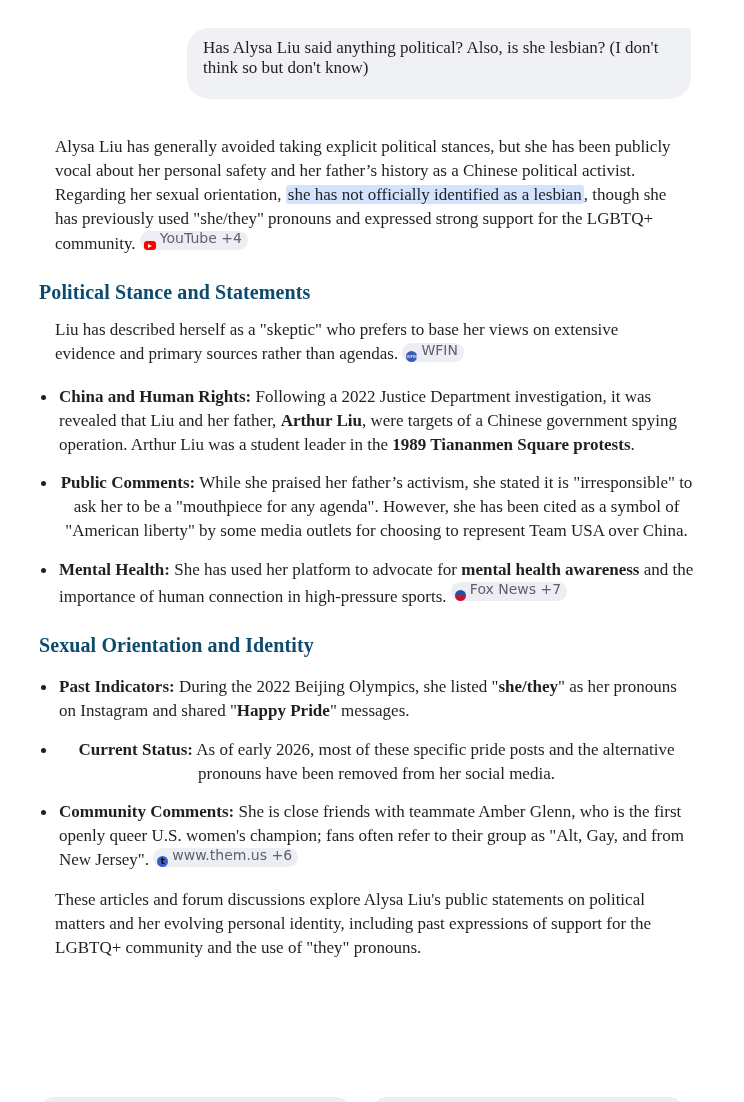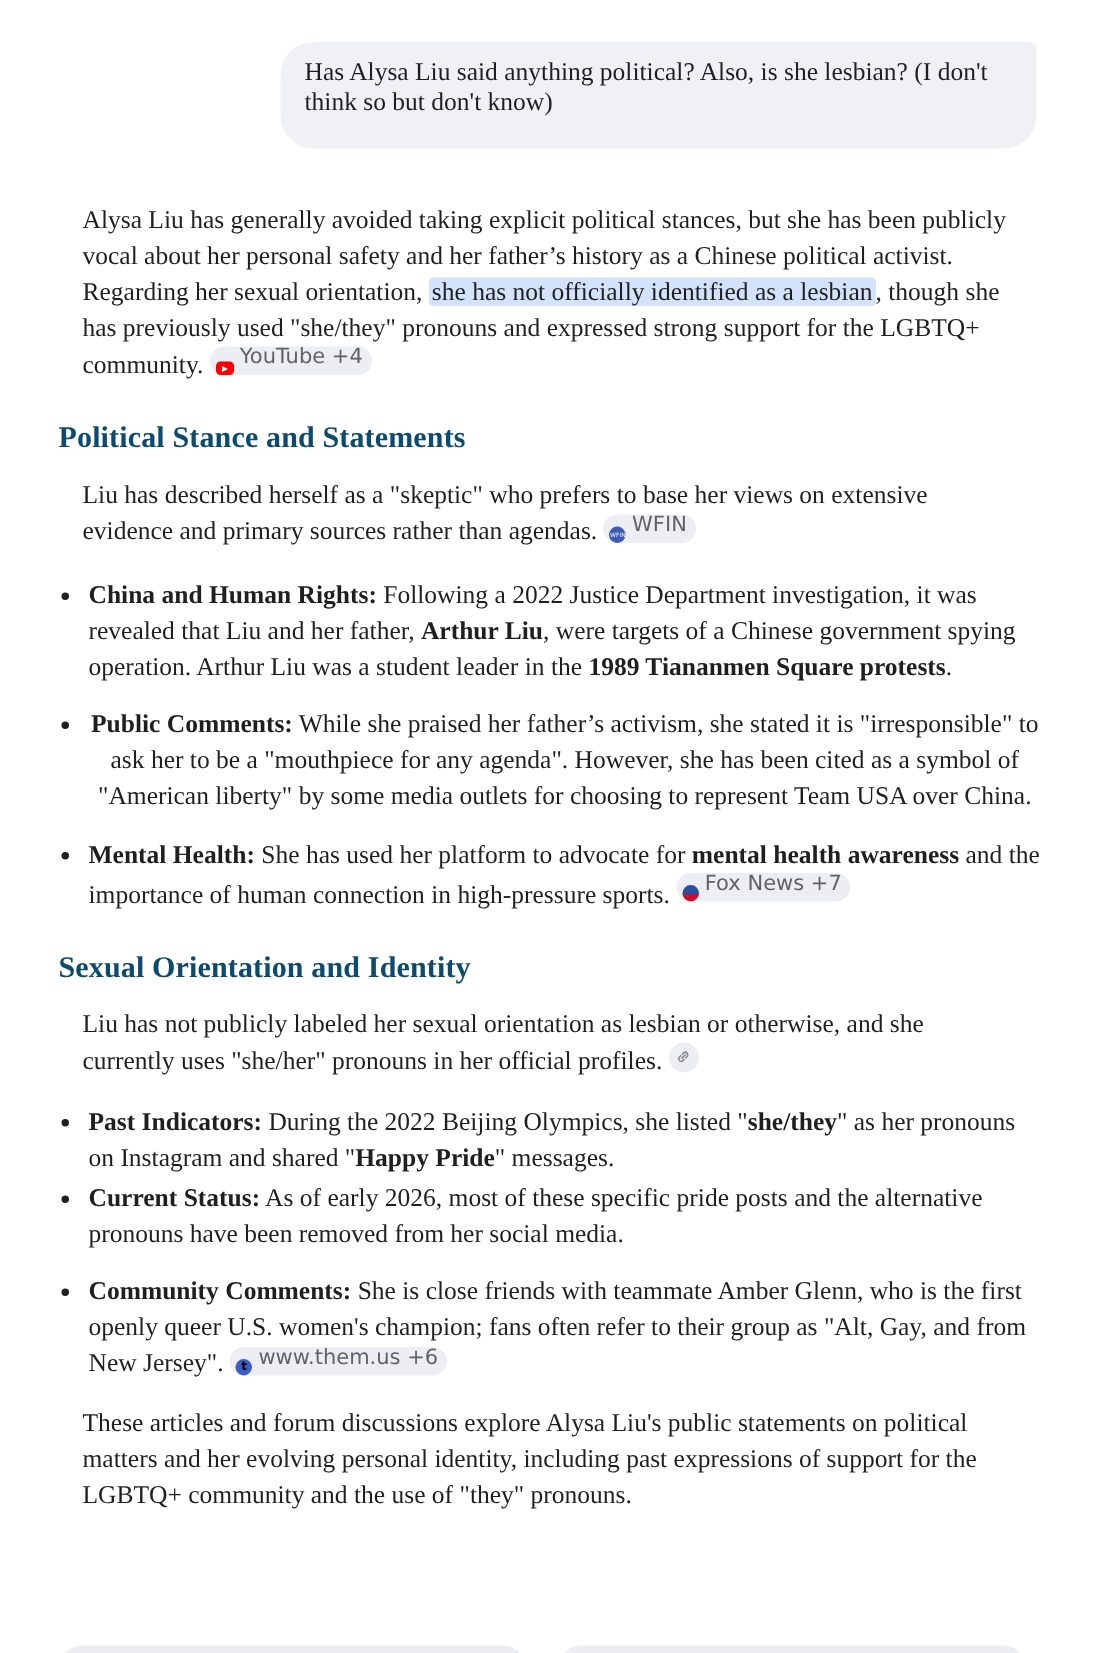--- a/index.html
+++ b/index.html
@@ -95,34 +95,26 @@
       <b>Mental Health:</b><span> She has used her platform to advocate for </span><b>mental health awareness</b><span> and the importance of human connection in high-pressure sports.</span>
       <span class="chip">
         <span class="chip-icon fox"></span>
         <span>Fox News +7</span>
       </span>
     </li>
   </ul>
 
   <h2 style="margin-top:23px;">Sexual Orientation and Identity</h2>
 
-  <p class="p" style="margin-top:13px;">
-    <span>Liu has not publicly labeled her sexual orientation as lesbian or otherwise, and she currently uses "she/her" pronouns in her official profiles.</span>
-    <span class="link-chip">
-      <svg width="11" height="11" viewBox="0 0 12 12">
-        <path d="M5 7 L7.5 4.5 M4.2 5.3 L3 6.5 a1.8 1.8 0 0 0 2.5 2.5 L6.7 7.8 M7.8 6.7 L9 5.5 a1.8 1.8 0 0 0 -2.5 -2.5 L5.3 4.2" stroke="#80868b" stroke-width="1.1" fill="none" stroke-linecap="round"></path>
-      </svg>
-    </span>
-  </p>
 
   <ul style="margin-top:17px;">
     <li>
       <b>Past Indicators:</b><span> During the 2022 Beijing Olympics, she listed "</span><b>she/they</b><span>" as her pronouns on Instagram and shared "</span><b>Happy Pride</b><span>" messages.</span>
     </li>
-    <li style="margin-top:3px;">
+    <li style="margin-top:15px;text-align:center;">
       <b>Current Status:</b><span> As of early 2026, most of these specific pride posts and the alternative pronouns have been removed from her social media.</span>
     </li>
     <li style="margin-top:14px;">
       <b>Community Comments:</b><span> She is close friends with teammate Amber Glenn, who is the first openly queer U.S. women's champion; fans often refer to their group as "Alt, Gay, and from New Jersey".</span>
       <span class="chip">
         <span class="chip-icon them">t</span>
         <span>www.them.us +6</span>
       </span>
     </li>
   </ul>

